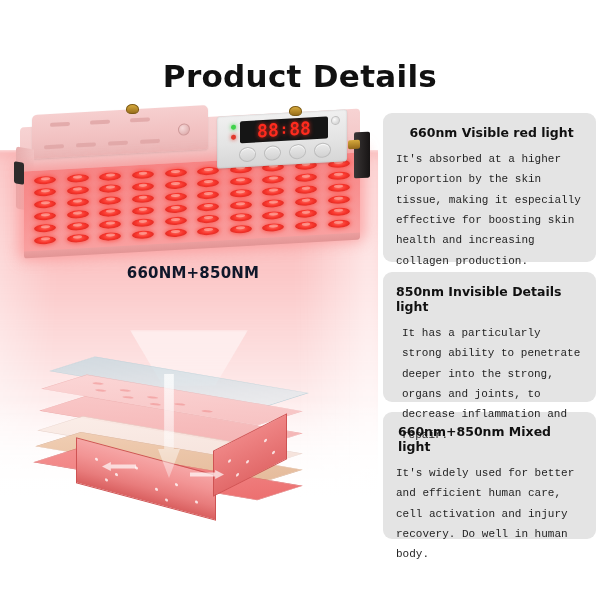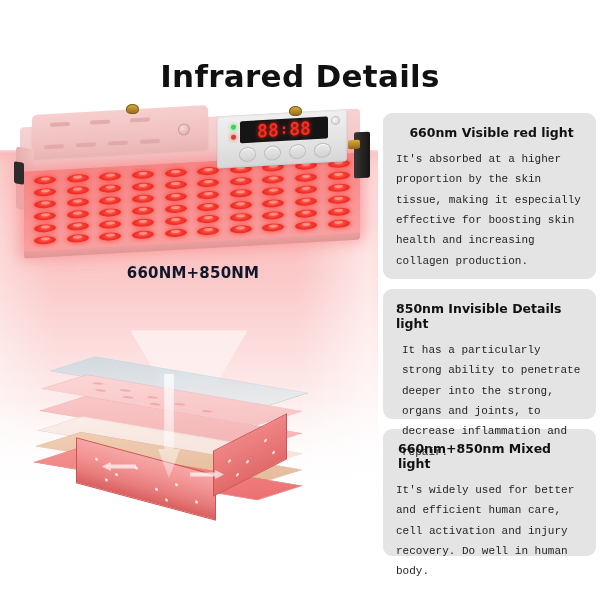--- a/index.html
+++ b/index.html
@@ -505,21 +505,21 @@
     top: 113px;
     width: 213px;
   }
   .card {
     background: #e4e4e4;
     border-radius: 9px;
     padding: 12px 13px 13px 13px;
     margin-bottom: 10px;
     box-sizing: border-box;
   }
-  .card-1 { height: 166px; }
+  .card-1 { height: 149px; }
   .card-2 { height: 130px; }
   .card-3 { height: 127px; }
   .card-title {
     font-size: 12.5px;
     font-weight: bold;
     color: #111111;
     text-align: center;
     margin-bottom: 9px;
     font-family: "DejaVu Sans", sans-serif;
   }
@@ -539,21 +539,21 @@
 
 <div id="page">
 
   <div class="glow-wrap">
     <div class="glow-main"></div>
     <div class="glow-side-l"></div>
     <div class="glow-side-r"></div>
     <div class="glow-bottom-fade"></div>
   </div>
 
-  <div class="title">Infrared Details</div>
+  <div class="title">Product Details</div>
 
   <div class="device">
 
     <div class="eyelet" style="left:112px; top:0px;"></div>
     <div class="eyelet" style="left:275px; top:2px;"></div>
 
     <div class="body-top"></div>
 
     <div class="hanger">
       <div class="hanger-slot" style="left:18px; top:9px;"></div>

